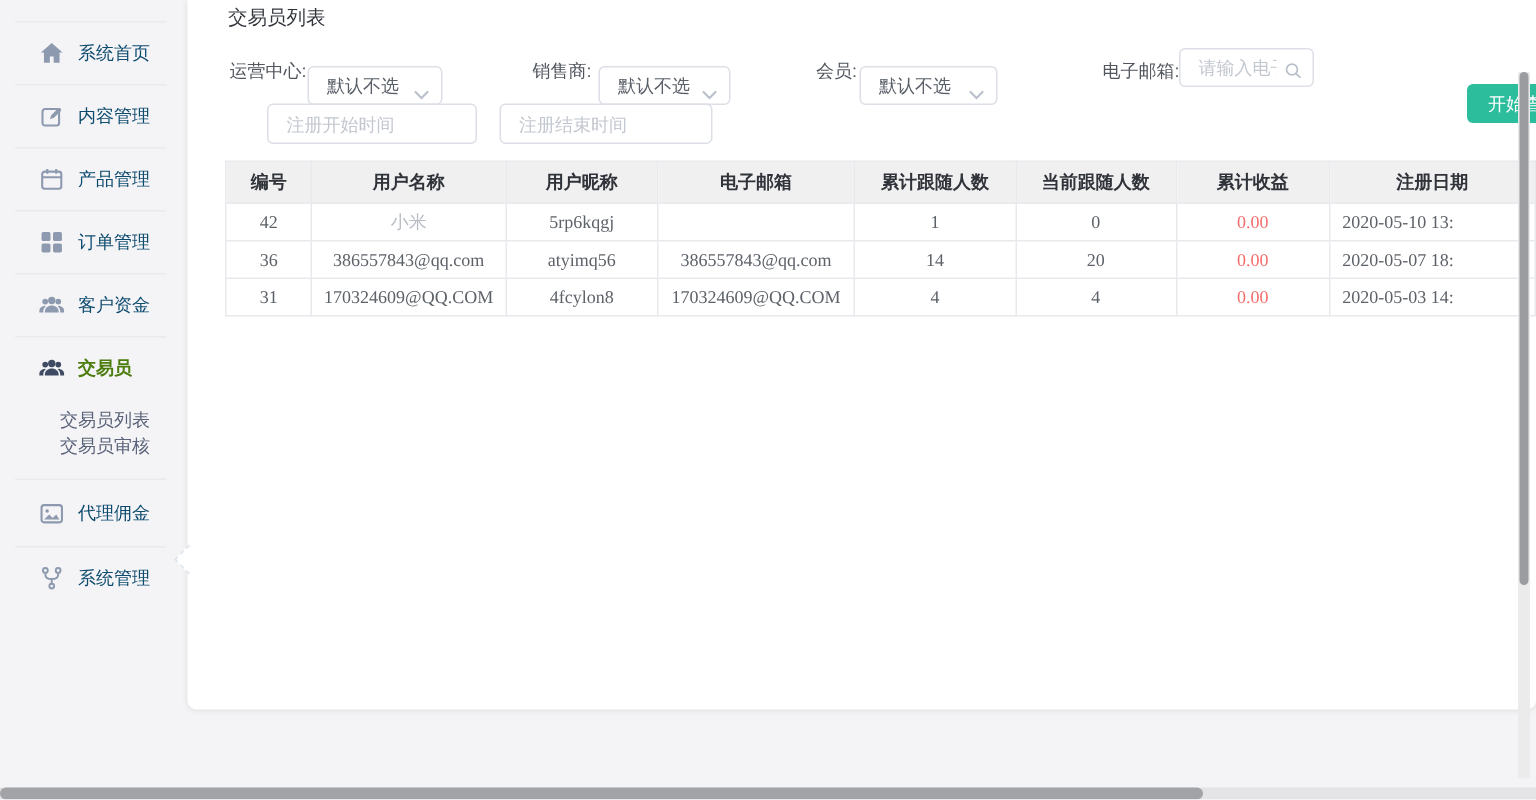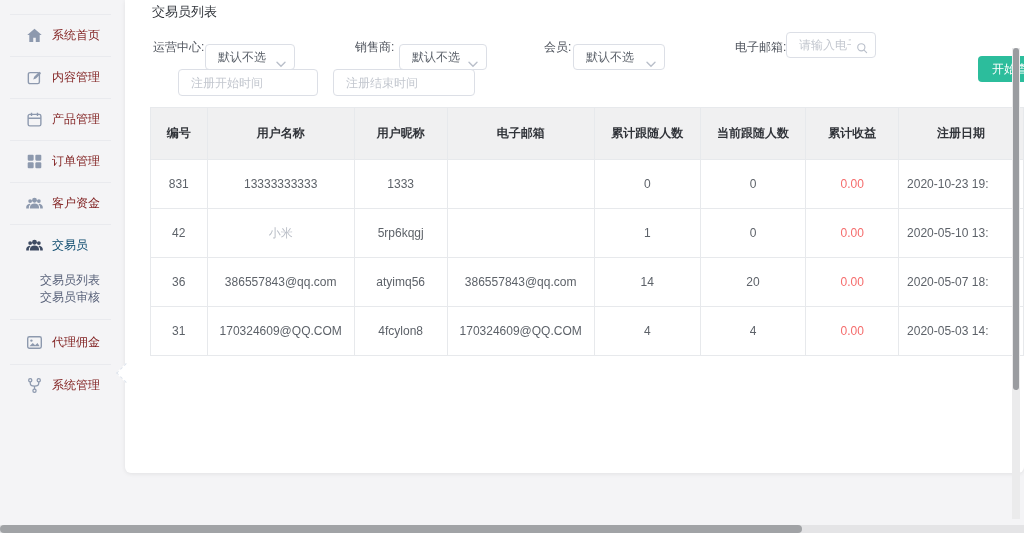--- a/index.html
+++ b/index.html
@@ -5,22 +5,22 @@
   html,body{margin:0;padding:0;background:#f4f4f6;font-family:"Liberation Sans","DejaVu Sans",sans-serif;}
   #app{position:relative;width:1024px;height:533px;background:#f4f4f6;overflow:hidden;}
 
   
   .sidebar{position:absolute;left:0;top:0;width:125px;height:533px;padding-top:14px;box-sizing:border-box;}
   .side-item{display:flex;align-items:center;gap:9px;height:42px;margin:0 14px 0 10px;
              border-top:1px solid #e9eaee;padding-left:16px;cursor:pointer;box-sizing:border-box;}
   #side-bottom .side-item:first-child{border-top:none;height:44px;}
   .icon{color:#8d99ae;flex:0 0 auto;}
   .icon svg{width:17px;height:17px;display:block;}
-  .slabel{font-size:12px;color:#7f1d1d;}
-  .side-item.active .slabel{color:#0c4a6e;font-weight:normal;}
+  .slabel{font-size:12px;color:#0c4a6e;}
+  .side-item.active .slabel{color:#4d7c0f;font-weight:bold;}
   .side-item.active .icon{color:#3e4b63;}
   .submenu{margin:0 14px 0 10px;border-bottom:1px solid #e9eaee;padding:6px 0 13px 30px;}
   .sub-item{height:17px;line-height:17px;font-size:12px;color:#59627a;cursor:pointer;}
 
   
   .panel{position:absolute;left:125px;top:0;width:899px;height:473px;background:#fff;
          border-radius:0 0 6px 6px;box-shadow:0 1px 4px rgba(0,0,0,.08);overflow:hidden;z-index:1;}
   .notch{position:absolute;left:119px;top:366px;width:13px;height:13px;background:#fff;
          transform:rotate(45deg);border-left:1px dashed #dde3ec;border-bottom:1px dashed #dde3ec;z-index:2;}
   .page-title{position:absolute;left:27px;top:3px;font-size:13px;color:#32363c;}
@@ -39,21 +39,21 @@
   .email input{padding-right:24px;}
   .email .mag{position:absolute;right:7px;top:7px;width:12px;height:12px;}
   .date1{left:53px;top:69px;width:140px;height:27px;}
   .date2{left:208px;top:69px;width:142px;height:27px;}
   .btn-search{position:absolute;left:853px;top:56px;width:76px;height:26px;background:#2cbd9c;color:#fff;
               font-size:12px;border-radius:4px;display:flex;align-items:center;justify-content:center;
               cursor:pointer;white-space:nowrap;}
 
   
   .tbl{position:absolute;left:25px;top:107px;border-collapse:collapse;table-layout:fixed;}
-  .tbl th,.tbl td{border:1px solid #e7e9ec;overflow:hidden;white-space:nowrap;padding:12px;}
+  .tbl th,.tbl td{border:1px solid #e7e9ec;overflow:hidden;white-space:nowrap;padding:0;font-family:Liberation Serif, serif;}
   .tbl th{height:27px;background:#f0f0f1;font-size:12px;font-weight:bold;color:#303339;text-align:center;}
   .tbl td{height:24px;font-size:12px;color:#5d6269;text-align:center;}
   .tbl td.date{text-align:left;padding-left:8px;}
   .tbl td.red{color:#f56c6c;}
   .tbl td.muted{color:#b7bcc5;}
   .tbl tr.hl td{background:#eff6fa;}
 
   
   .vtrack{position:absolute;left:1012px;top:48px;width:8px;height:471px;background:#ebebec;z-index:5;}
   .vthumb{position:absolute;left:1013px;top:48px;width:6px;height:342px;background:#9a9ca0;border-radius:3px;z-index:6;cursor:pointer;}
@@ -223,30 +223,20 @@
             <th>用户昵称</th>
             <th>电子邮箱</th>
             <th>累计跟随人数</th>
             <th>当前跟随人数</th>
             <th>累计收益</th>
             <th>注册日期</th>
           </tr>
         </thead>
       <tbody id="tbody">
           <tr>
-            <td>831</td>
-            <td>13333333333</td>
-            <td>1333</td>
-            <td></td>
-            <td>0</td>
-            <td>0</td>
-            <td class="red">0.00</td>
-            <td class="date">2020-10-23 19:</td>
-          </tr>
-          <tr>
             <td>42</td>
             <td class="muted">小米</td>
             <td>5rp6kqgj</td>
             <td></td>
             <td>1</td>
             <td>0</td>
             <td class="red">0.00</td>
             <td class="date">2020-05-10 13:</td>
           </tr>
           <tr>

